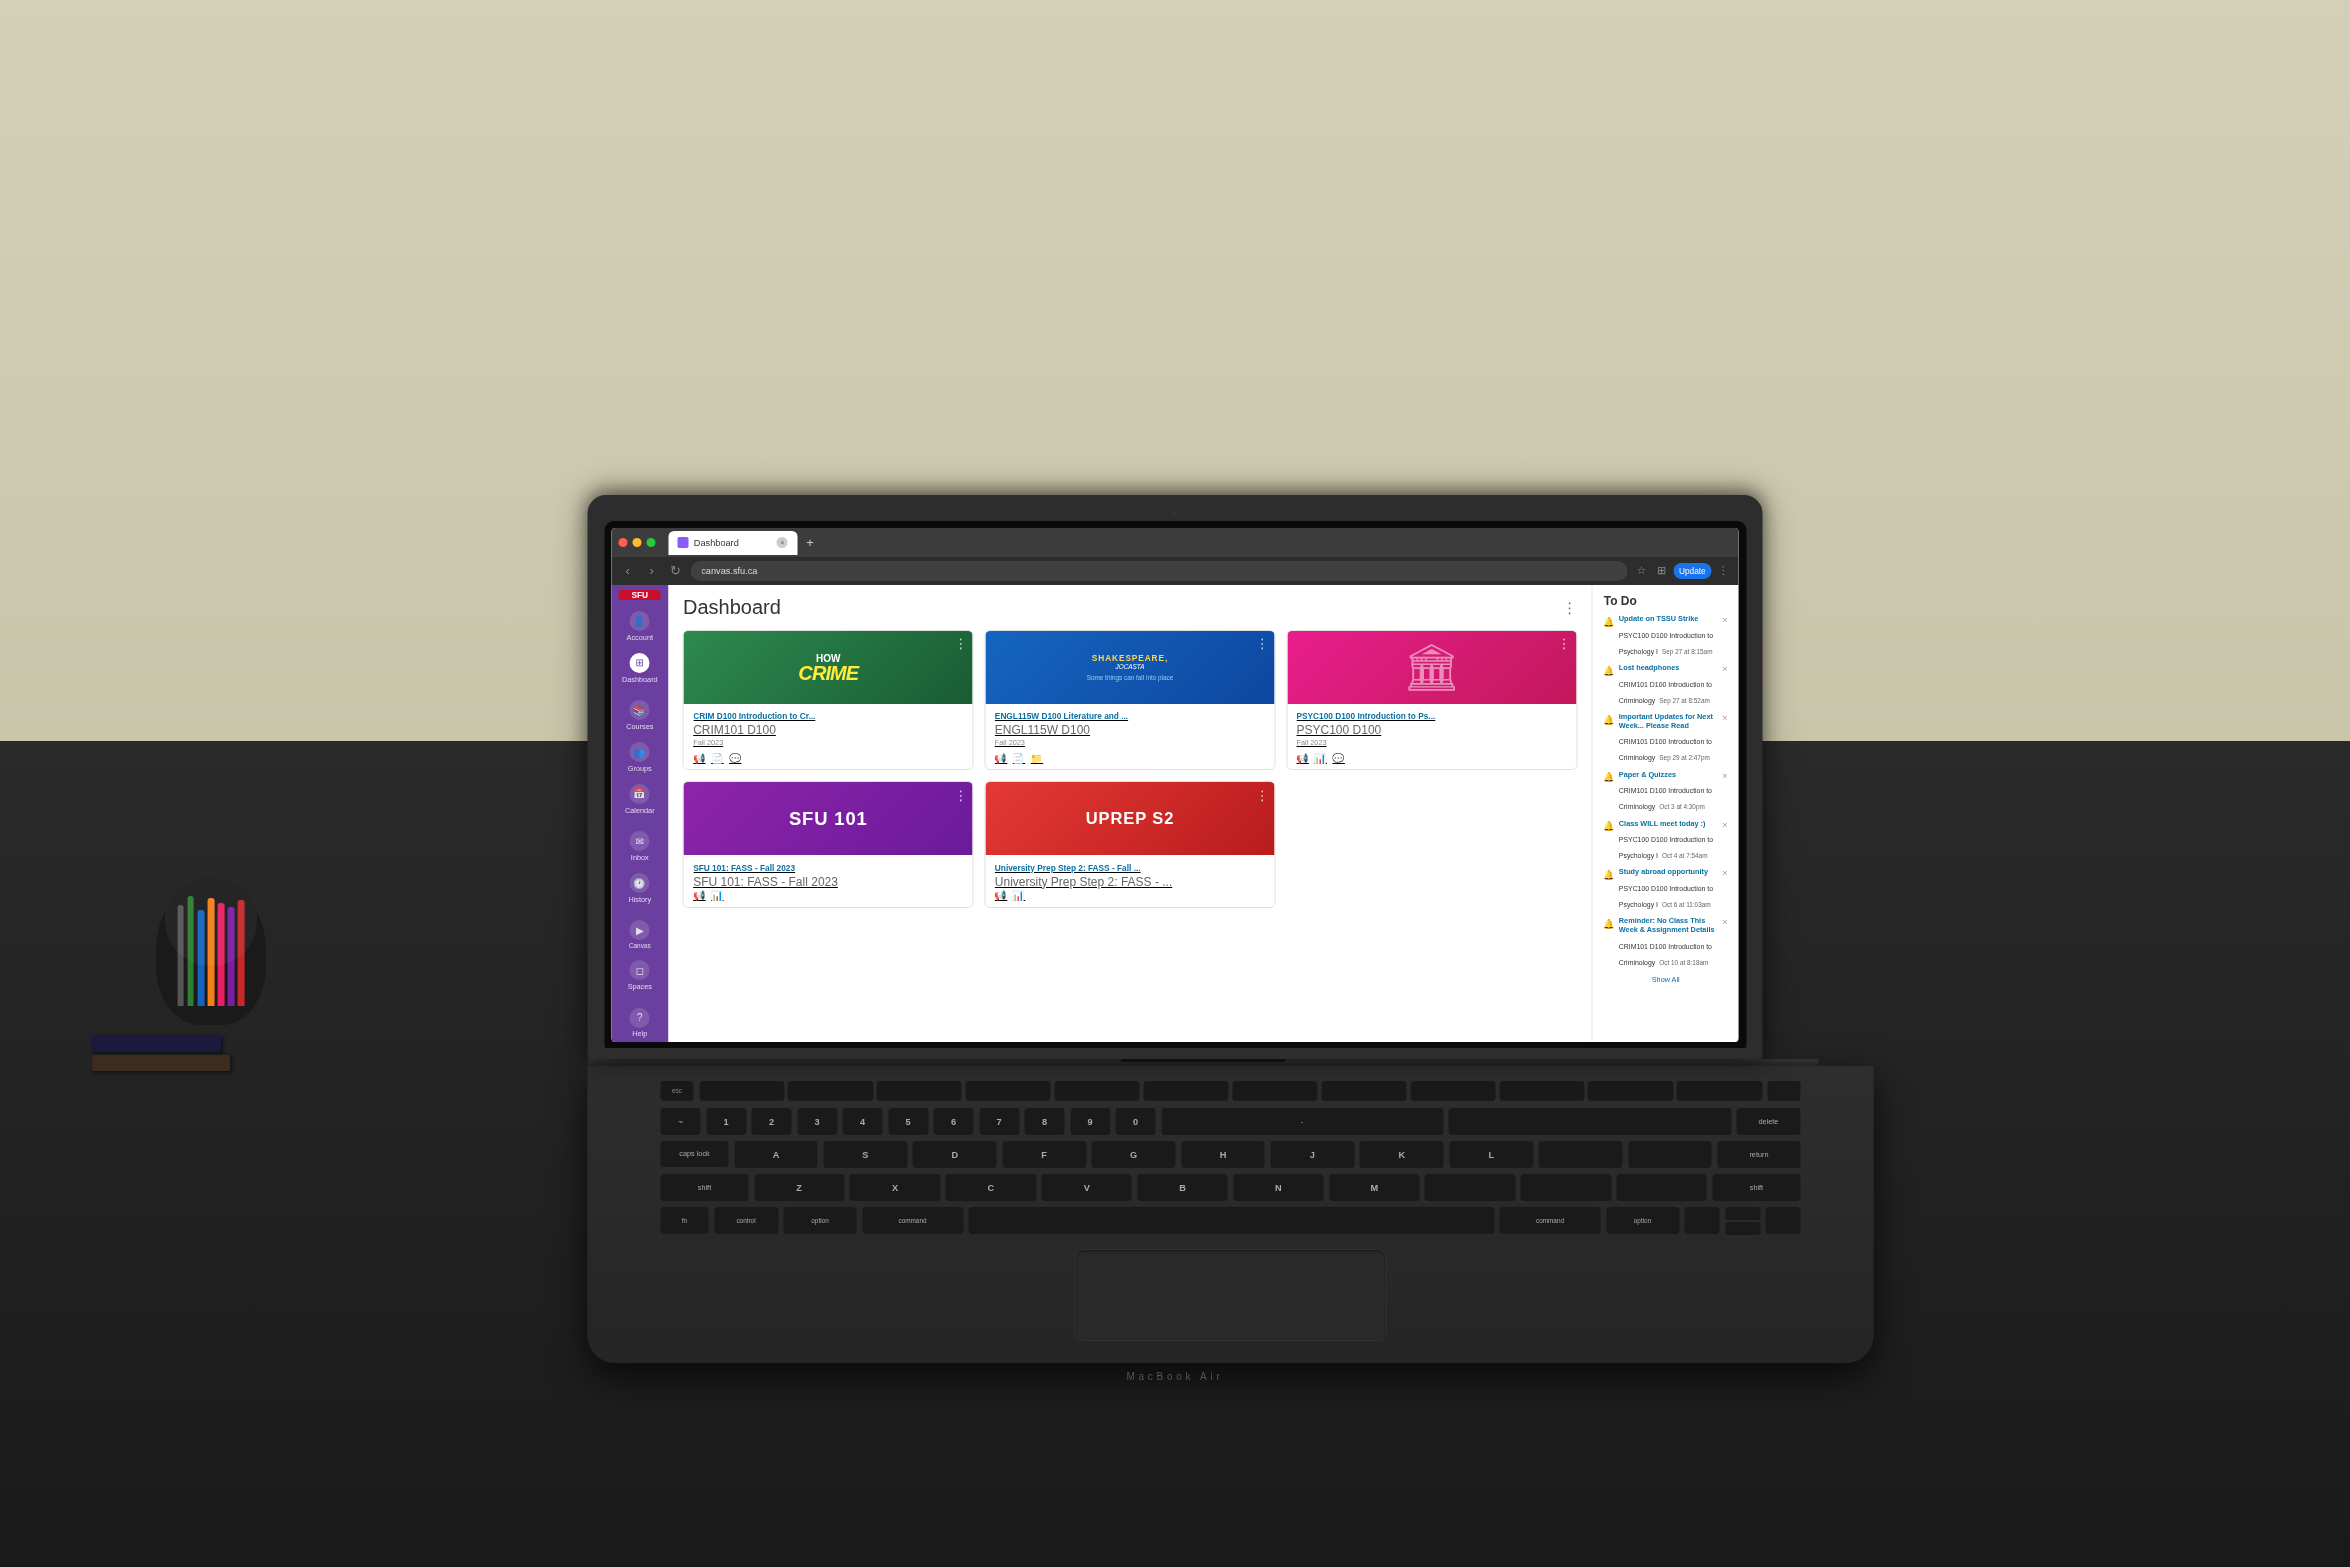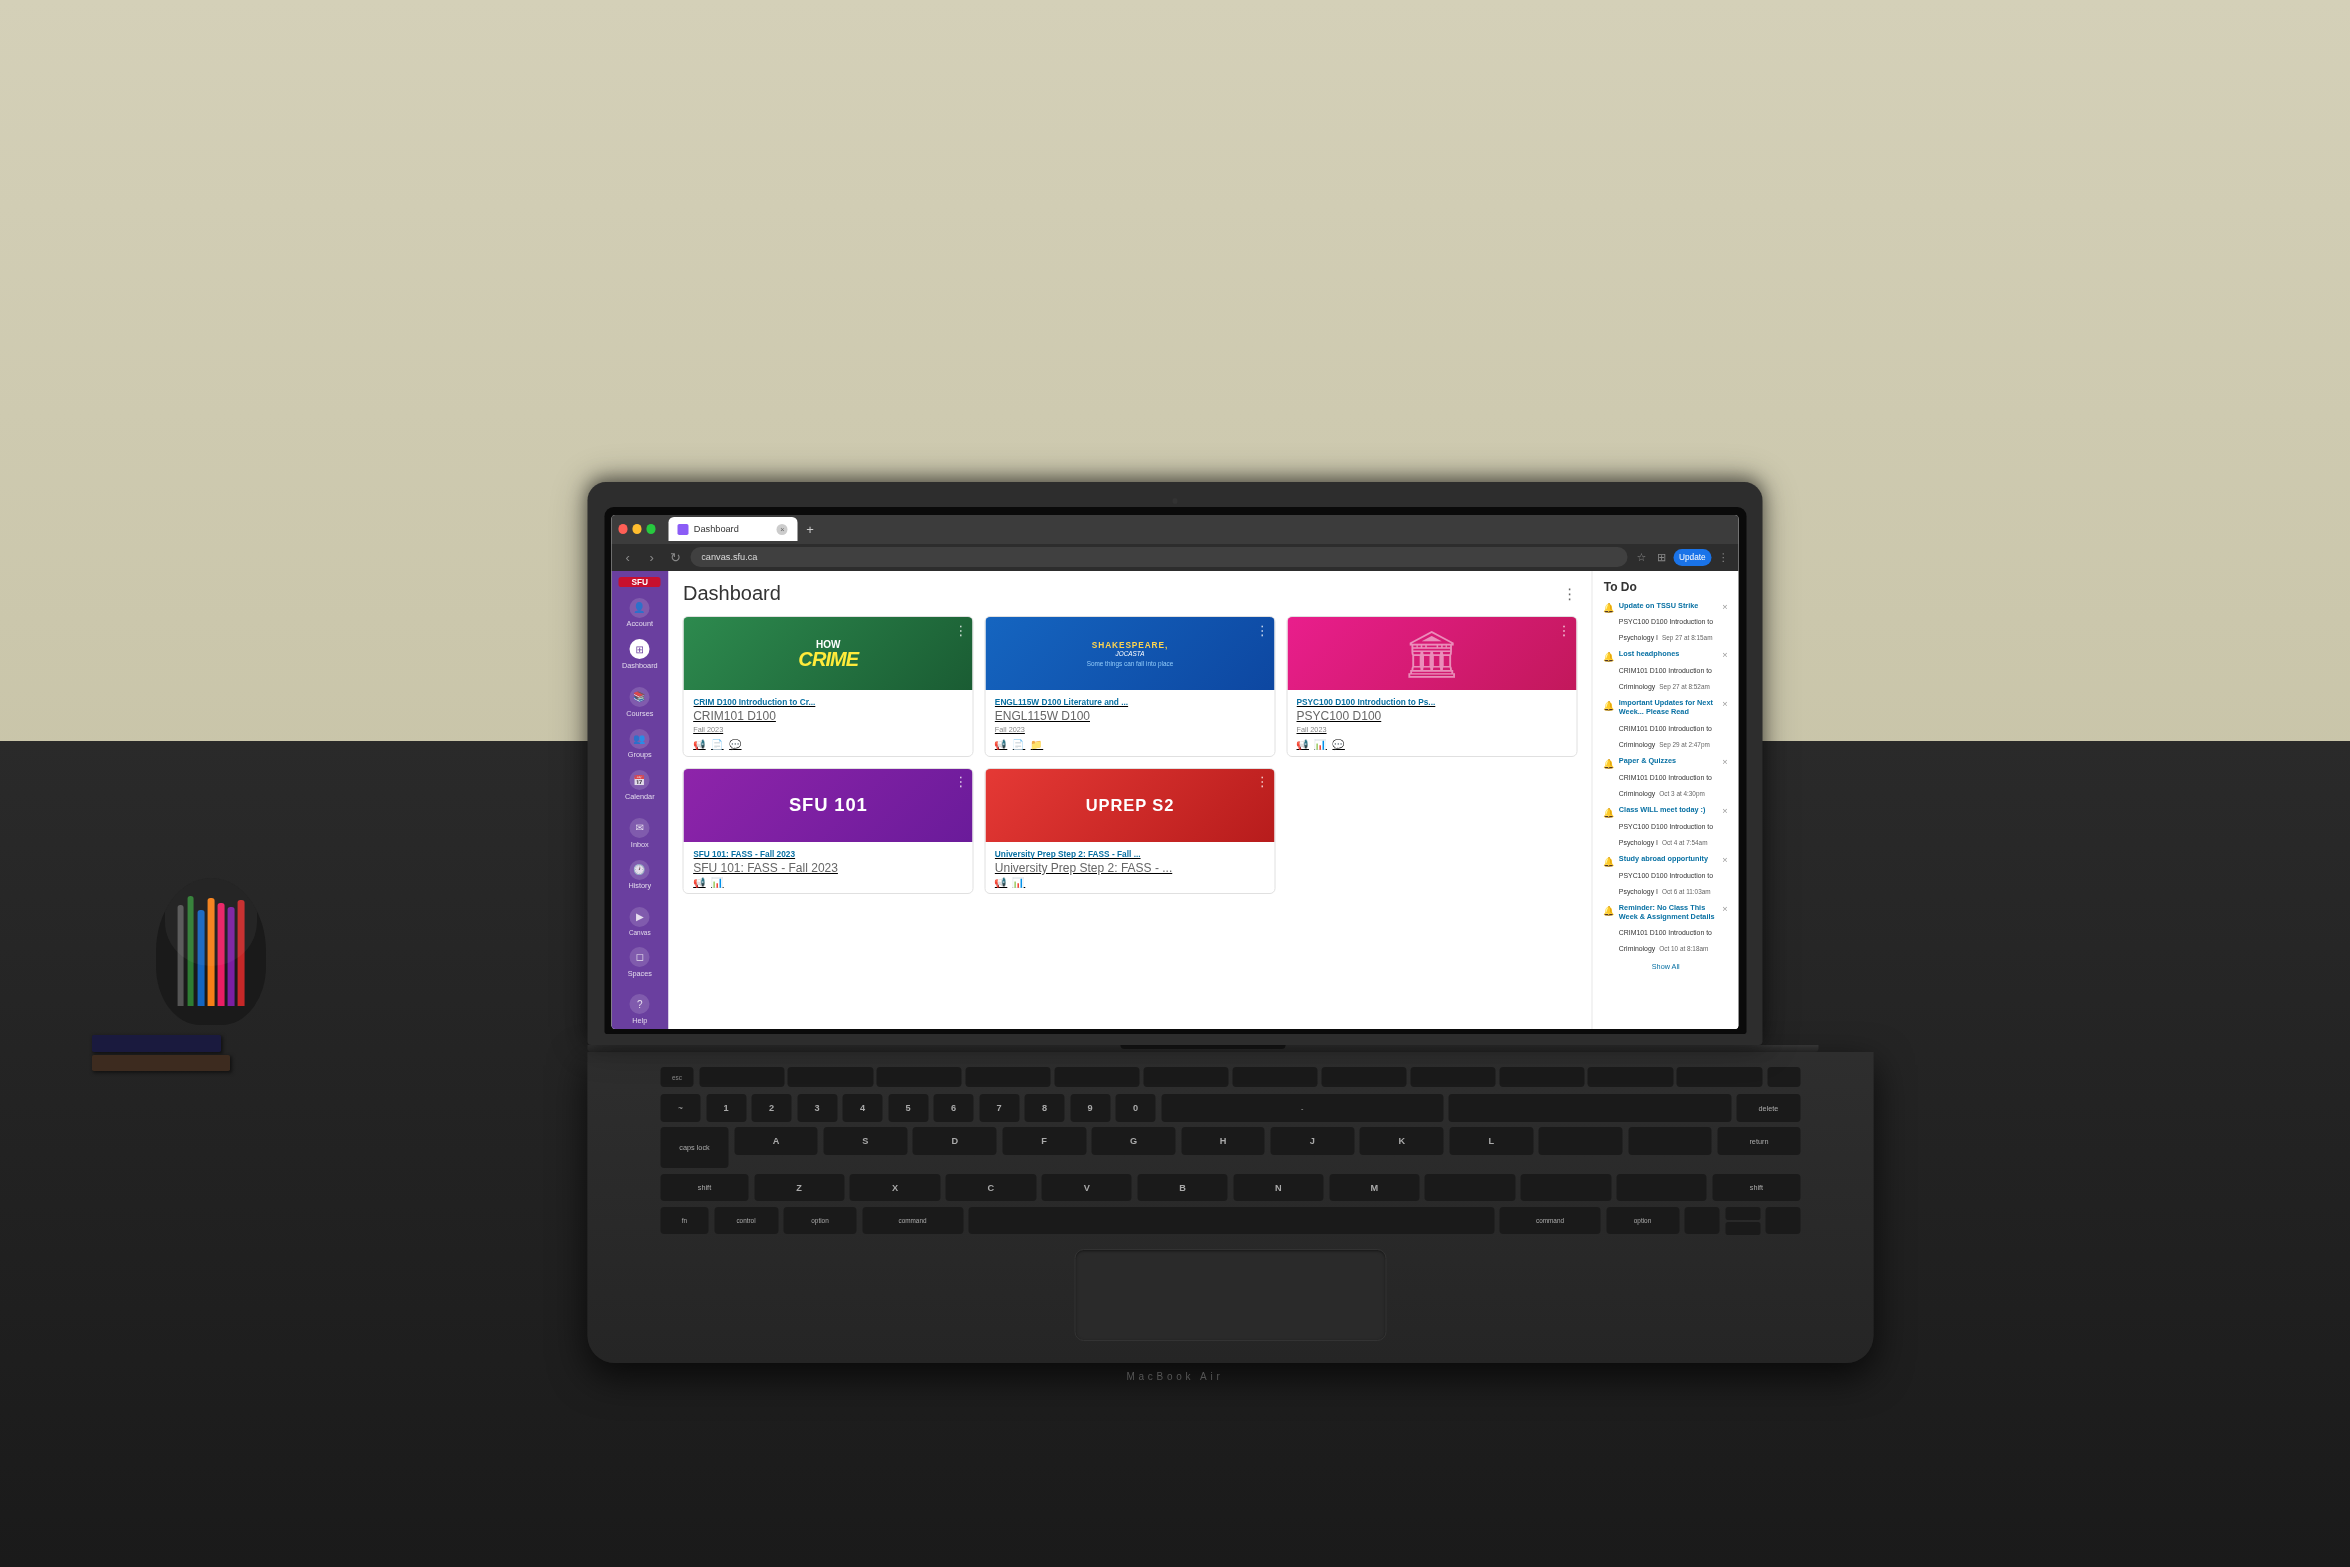--- a/index.html
+++ b/index.html
@@ -861,21 +861,21 @@
       <div style="width:40px;height:27.5px;background:#1a1a1a;border-radius:3.7px;display:flex;align-items:center;justify-content:center;color:#aaa;font-size:9.2px;font-weight:bold;">8</div>
       <div style="width:40px;height:27.5px;background:#1a1a1a;border-radius:3.7px;display:flex;align-items:center;justify-content:center;color:#aaa;font-size:9.2px;font-weight:bold;">9</div>
       <div style="width:40px;height:27.5px;background:#1a1a1a;border-radius:3.7px;display:flex;align-items:center;justify-content:center;color:#aaa;font-size:9.2px;font-weight:bold;">0</div>
       <div style="flex:1;height:27.5px;background:#1a1a1a;border-radius:3.7px;display:flex;align-items:center;justify-content:center;color:#aaa;font-size:7.3px;">-</div>
       <div style="flex:1;height:27.5px;background:#1a1a1a;border-radius:3.7px;"></div>
       <div style="width:64px;height:27.5px;background:#1a1a1a;border-radius:3.7px;display:flex;align-items:center;justify-content:center;color:#aaa;font-size:7.3px;">delete</div>
     </div>
 
 
     <div style="display:flex;gap:5.5px;margin-bottom:5.5px;">
-      <div style="width:68px;height:41px;background:#1a1a1a;border-radius:3.7px;display:flex;align-items:center;justify-content:center;color:#aaa;font-size:7.3px;">caps lock</div>
+      <div style="width:68px;height:26px;background:#1a1a1a;border-radius:3.7px;display:flex;align-items:center;justify-content:center;color:#aaa;font-size:7.3px;">caps lock</div>
       <div style="flex:1;height:27.5px;background:#1a1a1a;border-radius:3.7px;display:flex;align-items:center;justify-content:center;color:#aaa;font-size:9.2px;font-weight:bold;">A</div>
       <div style="flex:1;height:27.5px;background:#1a1a1a;border-radius:3.7px;display:flex;align-items:center;justify-content:center;color:#aaa;font-size:9.2px;font-weight:bold;">S</div>
       <div style="flex:1;height:27.5px;background:#1a1a1a;border-radius:3.7px;display:flex;align-items:center;justify-content:center;color:#aaa;font-size:9.2px;font-weight:bold;">D</div>
       <div style="flex:1;height:27.5px;background:#1a1a1a;border-radius:3.7px;display:flex;align-items:center;justify-content:center;color:#aaa;font-size:9.2px;font-weight:bold;">F</div>
       <div style="flex:1;height:27.5px;background:#1a1a1a;border-radius:3.7px;display:flex;align-items:center;justify-content:center;color:#aaa;font-size:9.2px;font-weight:bold;">G</div>
       <div style="flex:1;height:27.5px;background:#1a1a1a;border-radius:3.7px;display:flex;align-items:center;justify-content:center;color:#aaa;font-size:9.2px;font-weight:bold;">H</div>
       <div style="flex:1;height:27.5px;background:#1a1a1a;border-radius:3.7px;display:flex;align-items:center;justify-content:center;color:#aaa;font-size:9.2px;font-weight:bold;">J</div>
       <div style="flex:1;height:27.5px;background:#1a1a1a;border-radius:3.7px;display:flex;align-items:center;justify-content:center;color:#aaa;font-size:9.2px;font-weight:bold;">K</div>
       <div style="flex:1;height:27.5px;background:#1a1a1a;border-radius:3.7px;display:flex;align-items:center;justify-content:center;color:#aaa;font-size:9.2px;font-weight:bold;">L</div>
       <div style="flex:1;height:27.5px;background:#1a1a1a;border-radius:3.7px;"></div>

